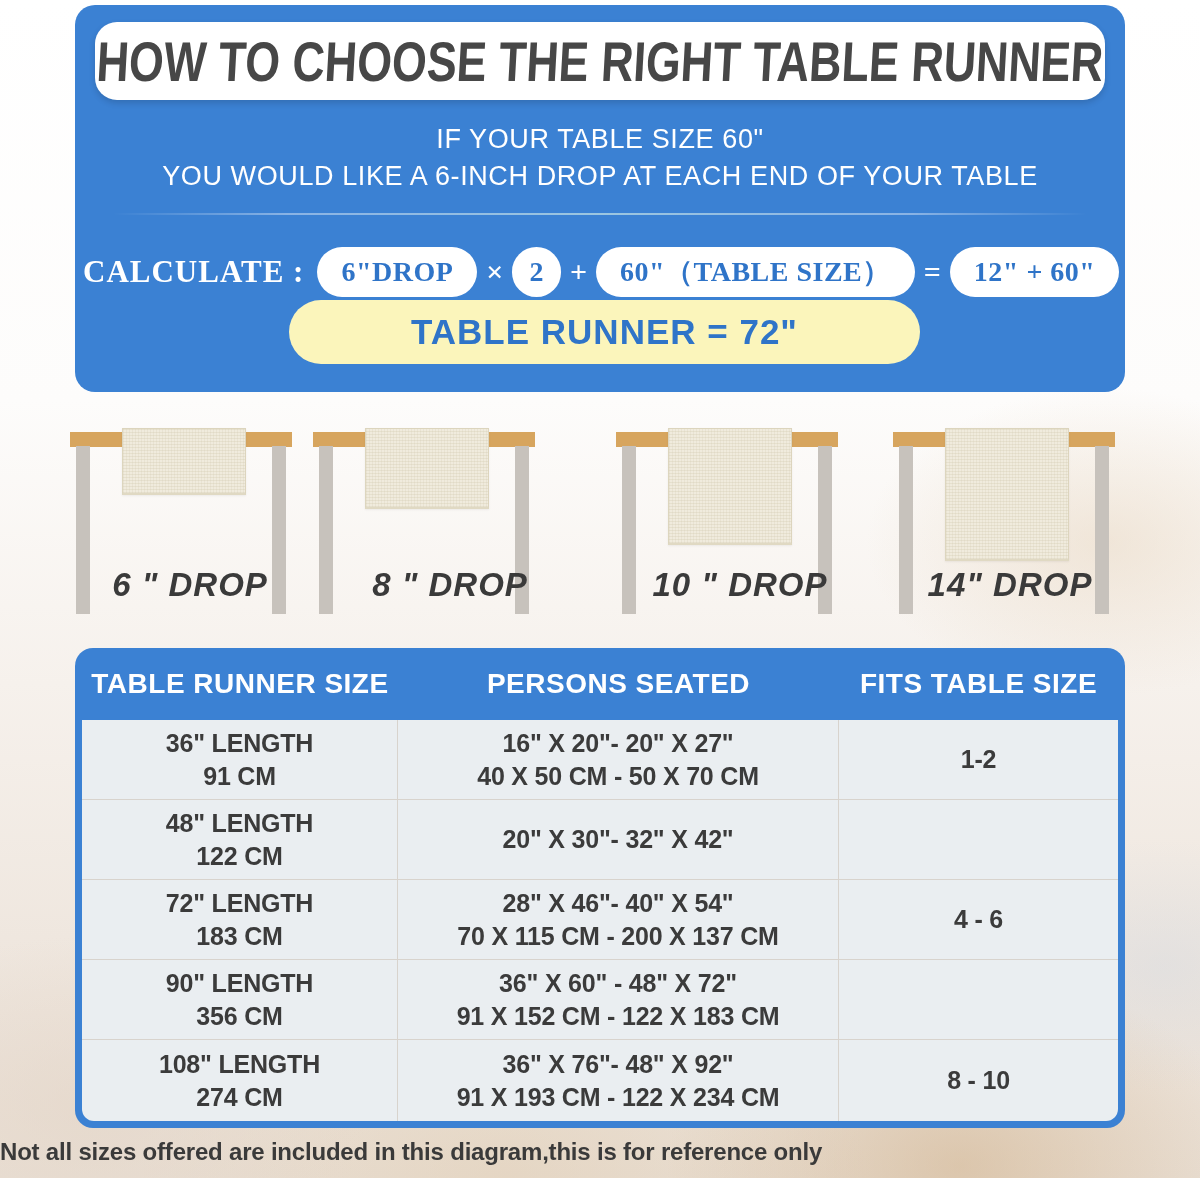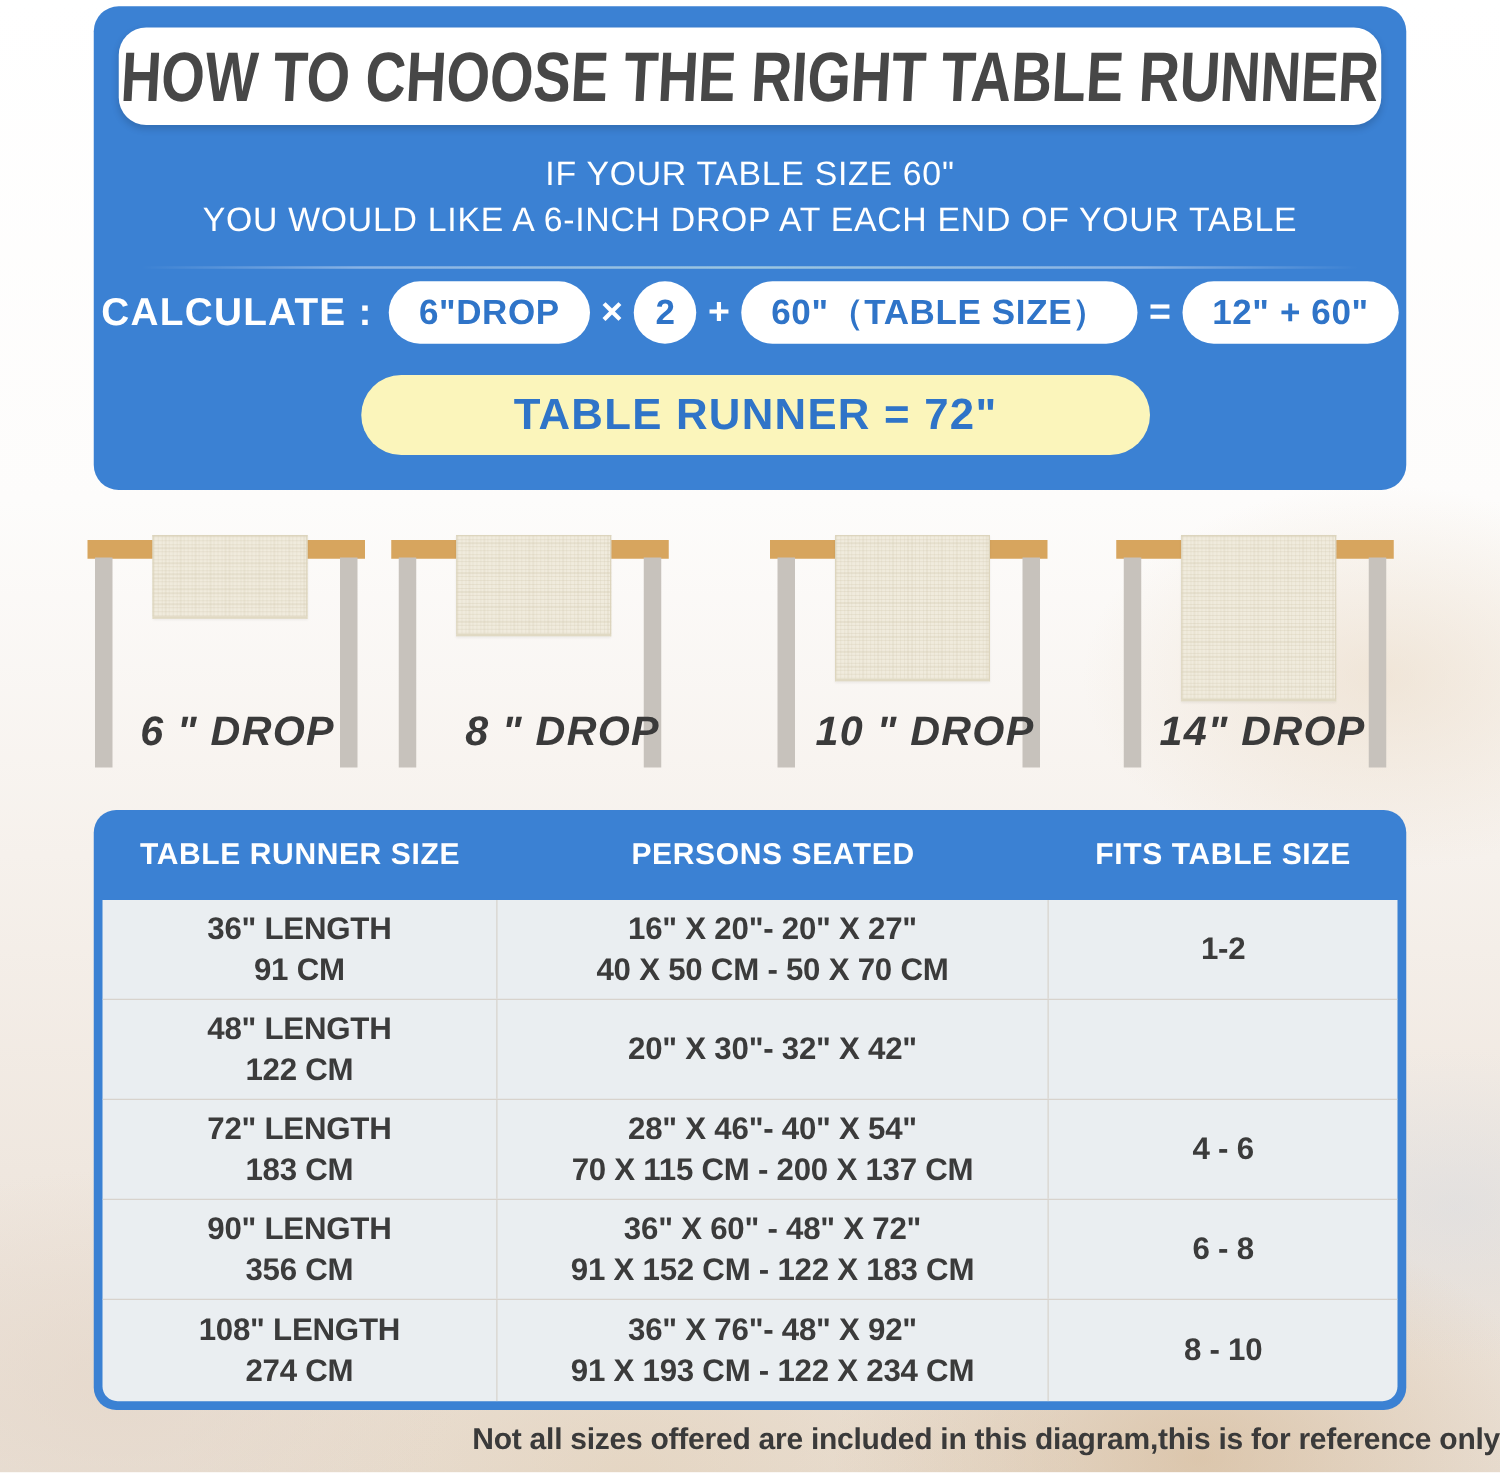--- a/index.html
+++ b/index.html
@@ -25,22 +25,22 @@
     border-radius:22px; display:flex; align-items:center; justify-content:center;
     box-shadow:0 3px 6px rgba(0,0,0,.15); }
   .title-text { font-size:56px; font-weight:bold; color:#474747; white-space:nowrap;
     display:inline-block; transform:scaleX(.80) skewX(-4deg); letter-spacing:0; }
   .sub-line { position:absolute; left:0; right:0; text-align:center; color:#ffffff;
     font-size:27px; letter-spacing:.6px; }
   .sub-line.l1 { top:119px; }
   .sub-line.l2 { top:156px; }
   .divider { position:absolute; top:208px; left:38px; right:38px; height:2px;
     background:linear-gradient(90deg, transparent, rgba(255,255,255,.40) 18%, rgba(235,255,235,.55) 50%, rgba(255,255,255,.40) 82%, transparent); }
-  .calc-row { position:absolute; top:218px; left:8px; right:8px; height:54px;
-    display:flex; align-items:center; justify-content:center; gap:9px; white-space:nowrap; }
+  .calc-row { position:absolute; top:240px; left:8px; right:8px; height:54px;
+    display:flex; align-items:center; justify-content:flex-start; gap:9px; white-space:nowrap;font-family:Liberation Serif, serif; }
   .calc-label { color:#ffffff; font-weight:bold; font-size:31px; letter-spacing:1px; margin-right:4px; }
   .pill { background:#ffffff; color:#2f74c8; font-weight:bold; font-size:28px;
     height:50px; line-height:50px; border-radius:26px; padding:0 24px; letter-spacing:.5px; }
   .pill.small { padding:0 17px; }
   .op { color:#ffffff; font-weight:bold; font-size:30px; }
   .result-banner { position:absolute; top:295px; left:214px; width:631px; height:64px;
     background:#fbf5bb; border-radius:33px; display:flex; align-items:center; justify-content:center;
     color:#2f74c8; font-weight:bold; font-size:35px; letter-spacing:1px; }
 
   
@@ -62,31 +62,31 @@
   .runner.r14 { height:133px; }
   .drop-label { position:absolute; top:566px; width:260px; text-align:center;
     font-size:33px; font-weight:bold; font-style:italic; color:#3a3a3a; letter-spacing:1px; }
   .drop-label.d1 { left:60px; } .drop-label.d2 { left:320px; }
   .drop-label.d3 { left:610px; } .drop-label.d4 { left:880px; }
 
   
   .panel-bottom { position:absolute; left:75px; top:648px; width:1050px; height:480px;
     background:#3b81d3; border-radius:18px; }
   .chart-header { display:grid; grid-template-columns:316px 441px 279px; height:72px;
-    align-items:center; text-align:center; color:#ffffff; font-weight:bold; font-size:24px;
+    align-items:center; text-align:center; color:#ffffff; font-weight:bold; font-size:28px;
     letter-spacing:.5px; padding:16px 7px; }
   .chart-body { margin:0 7px 7px 7px; height:401px; background:rgba(250,247,243,.92);
     border-radius:0 0 12px 12px; display:grid; grid-template-rows:79px 80px 80px 80px 82px; overflow:hidden; }
   .chart-row { display:grid; grid-template-columns:316px 441px 279px; }
   .chart-row + .chart-row { border-top:1px solid #d8d3cd; }
   .cell { display:flex; flex-direction:column; align-items:center; justify-content:center;
     font-weight:bold; color:#3b3b3b; font-size:25px; line-height:1.3; letter-spacing:-.2px; text-align:center; }
   .cell.c1, .cell.c2 { border-right:1px solid #d8d3cd; }
 
-  .footer-note { position:absolute; top:1138px; left:0; width:100%; text-align:right;
+  .footer-note { position:absolute; top:1138px; left:0; width:100%; text-align:left;
     font-size:24px; font-weight:bold; color:#3a3a3a; letter-spacing:-.2px; }
 </style>
 </head>
 <body>
 
 <div class="stage">
   <div class="bg-photo"></div>
 
   <div class="panel-top">
     <div class="title-bar">
@@ -181,21 +181,20 @@
 
       <div class="chart-row">
         <div class="cell c1">
           <span>90" LENGTH</span>
           <span>356 CM</span>
         </div>
         <div class="cell c2">
           <span>36" X 60" - 48" X 72"</span>
           <span>91 X 152 CM - 122 X 183 CM</span>
         </div>
-        <div class="cell c3">6 - 8</div>
       </div>
 
       <div class="chart-row">
         <div class="cell c1">
           <span>108" LENGTH</span>
           <span>274 CM</span>
         </div>
         <div class="cell c2">
           <span>36" X 76"- 48" X 92"</span>
           <span>91 X 193 CM - 122 X 234 CM</span>

